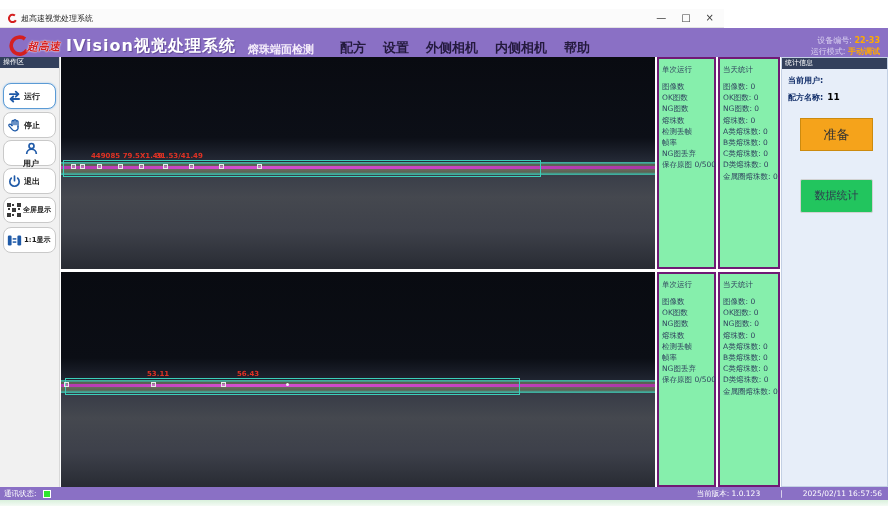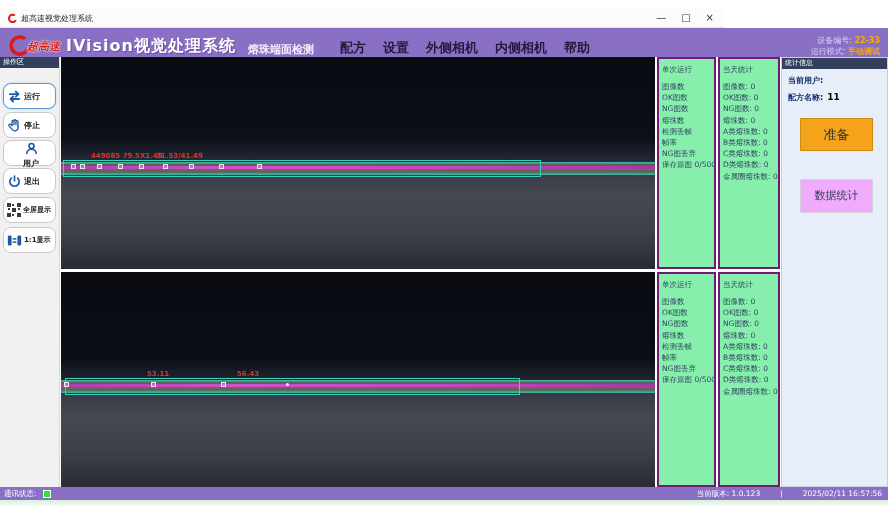--- a/index.html
+++ b/index.html
@@ -61,21 +61,21 @@
   .gb-rows { margin-top:6px; }
   .gb-row { font-size:7.5px; color:#31455f; height:11.2px; line-height:11.2px; white-space:nowrap; }
 
   
   .info { position:absolute; left:781px; top:57px; width:107px; height:430px; background:#e7eef9;
           border:1px solid #c3d0e4; }
   .info-row { margin:6px 0 0 6px; font-size:8px; font-weight:bold; color:#14306b; display:flex; align-items:baseline; }
   .info-row .ival { color:#000; font-size:9px; margin-left:4px; }
   .btn-ready { position:absolute; left:18px; top:60px; width:73px; height:33px; background:#f5a31b;
                border:1px solid #cc8a0e; font-size:13px; color:#333; text-align:center; line-height:31px; cursor:pointer; }
-  .btn-data { position:absolute; left:18px; top:121px; width:73px; height:34px; background:#f0abfc;
+  .btn-data { position:absolute; left:18px; top:121px; width:73px; height:34px; background:#22c55e;
               border:1px solid #d2d2d2; border-radius:2px; font-size:11px; color:#2e3a4e; text-align:center;
               line-height:32px; cursor:pointer; }
 
   
   .statusbar { position:absolute; left:0; top:487px; width:888px; height:13px; background:#8a70c5;
                display:flex; align-items:center; font-size:7.5px; color:#fff; }
   .sb-left { margin-left:4px; }
   .comm-ind { width:8px; height:8px; background:#2fe52f; border:1px solid #fff; margin-left:6px; }
   .sb-right { margin-left:auto; margin-right:6px; display:flex; gap:20px; }
   .bottom-strip { position:absolute; left:0; top:500px; width:888px; height:6px;

